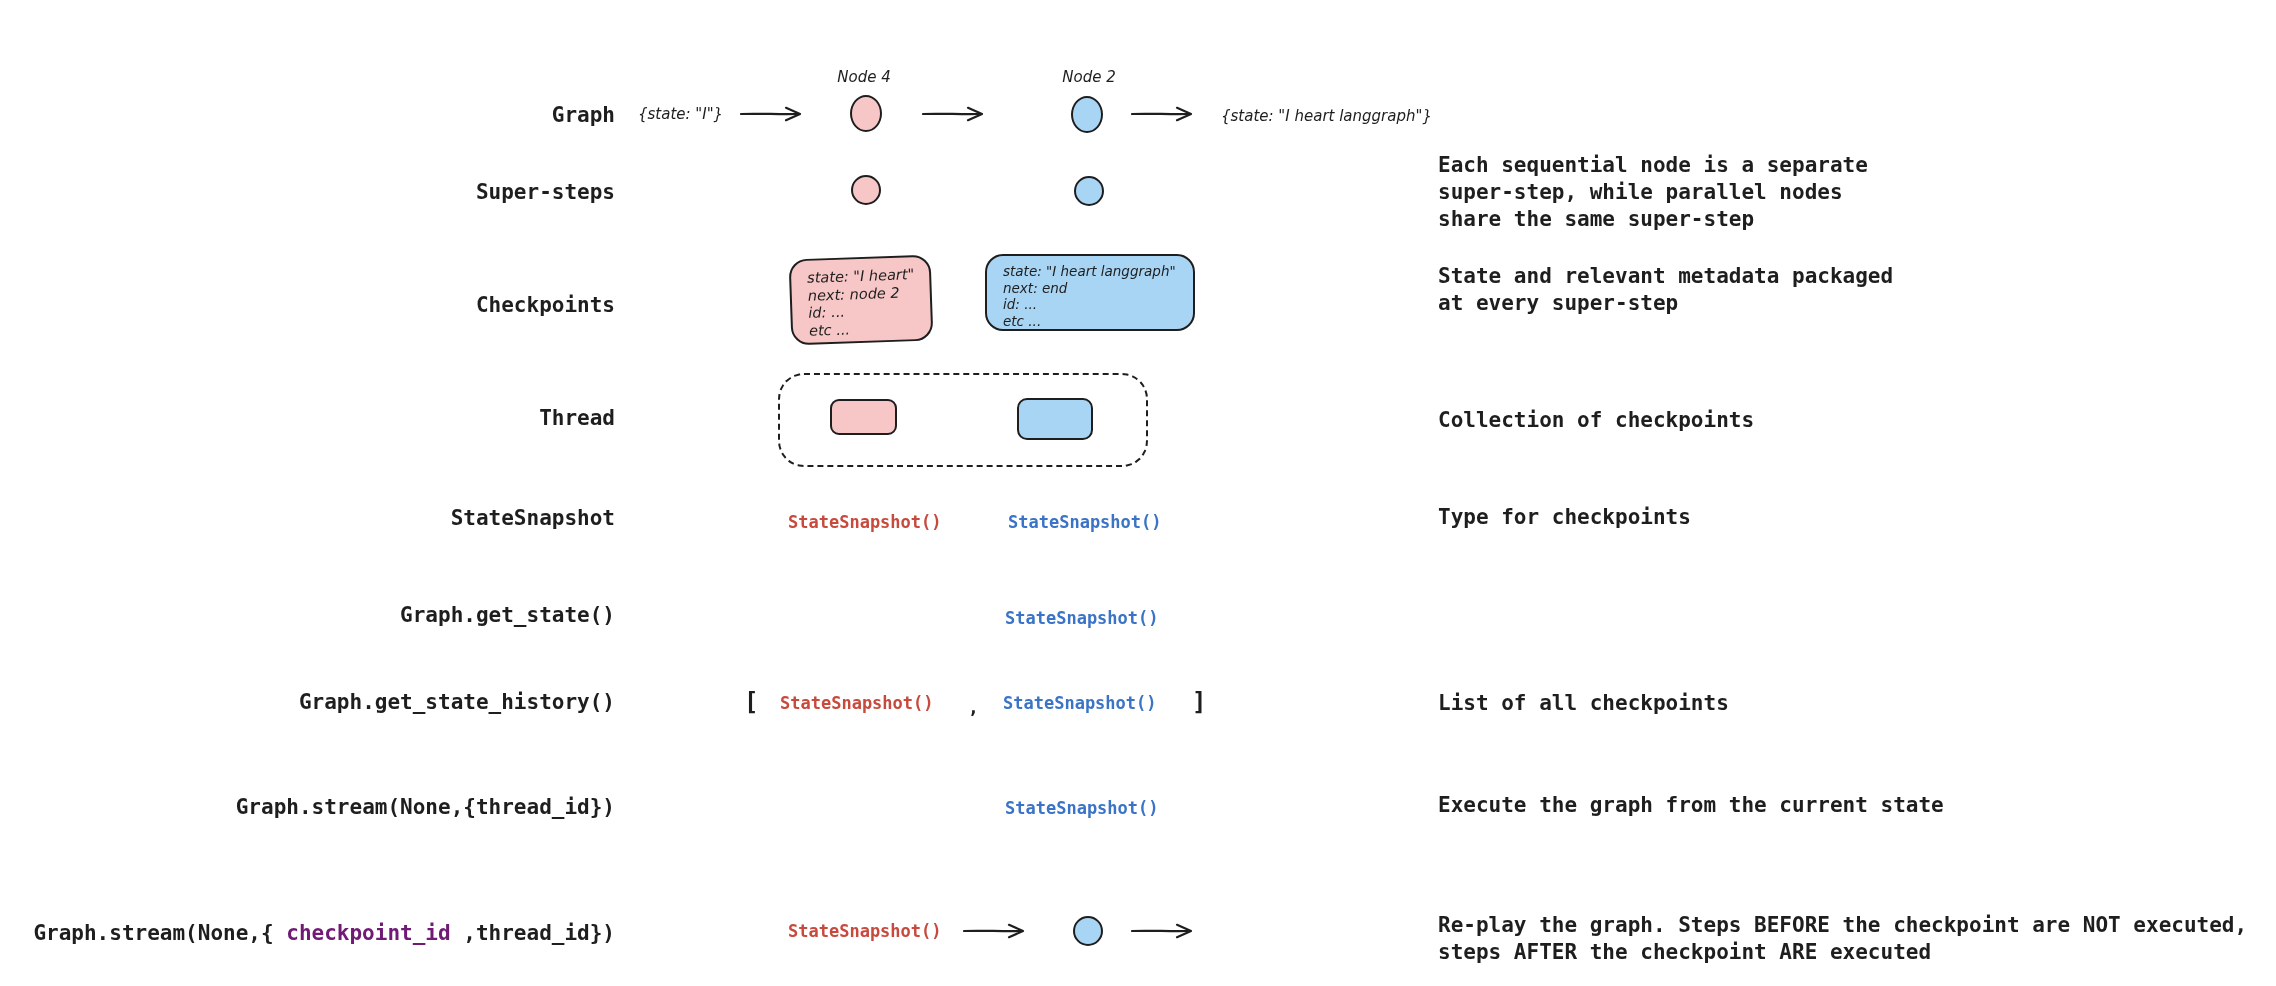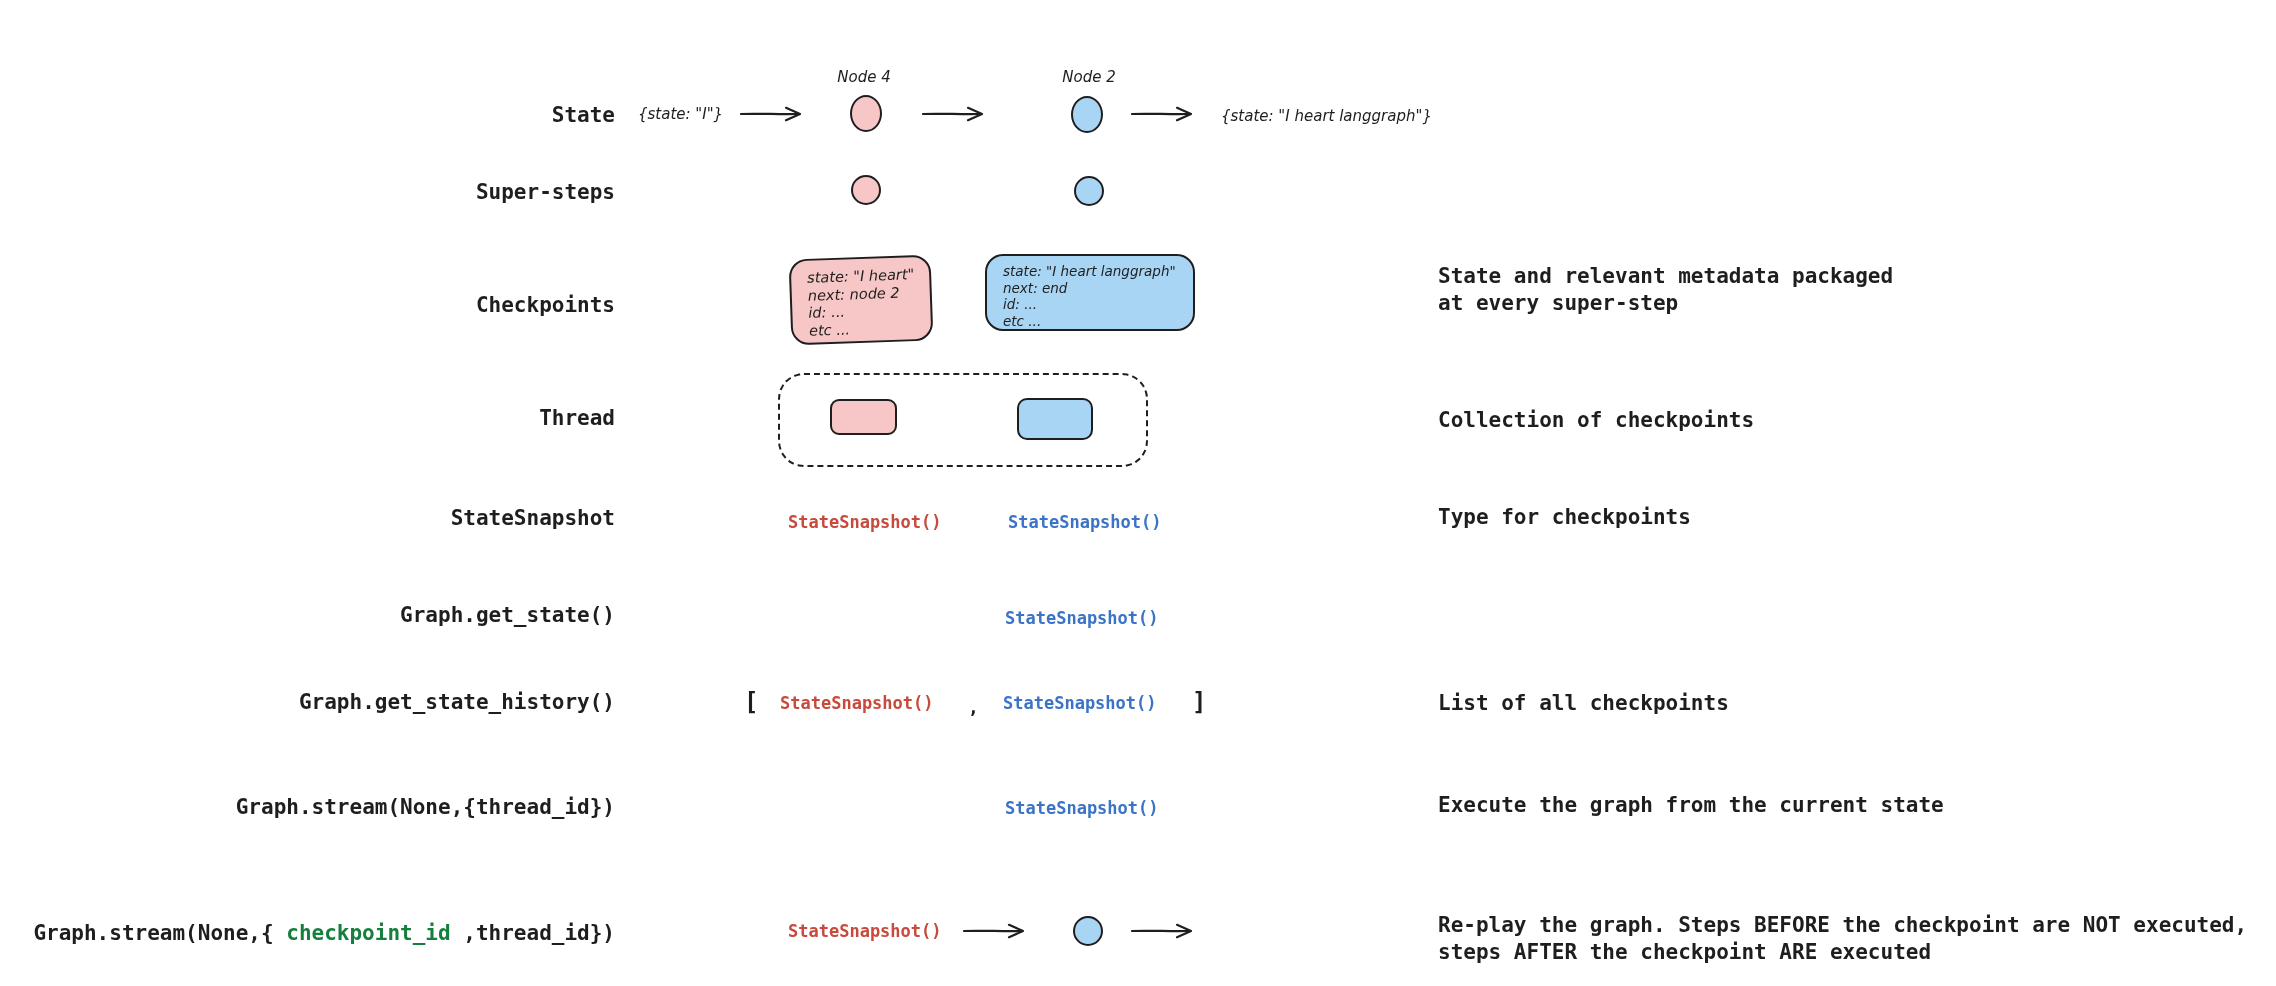--- a/index.html
+++ b/index.html
@@ -7,21 +7,21 @@
   .canvas {
     position:relative; width:2276px; height:986px; background:#ffffff;
     font-family:"DejaVu Sans Mono", "Liberation Mono", monospace;
     color:#1e1e1e; overflow:hidden;
   }
   
   .row-label {
     position:absolute; right:1661px; transform:translateY(-50%);
     font-size:21px; font-weight:600; white-space:pre; letter-spacing:0;
   }
-  .row-label .hl { color:#15803d; }
+  .row-label .hl { color:#701a75; }
   
   .desc {
     position:absolute; left:1438px; font-size:21px; font-weight:600;
     line-height:27px; white-space:pre-line;
   }
   .desc.single { transform:translateY(-50%); }
   
   .hand {
     position:absolute; font-family:"DejaVu Sans", "Liberation Sans", sans-serif;
     font-style:italic; font-size:15px; white-space:nowrap; color:#1e1e1e;
@@ -70,32 +70,35 @@
   .mini.pink { background:#f7c7c7; border-radius:9px; }
   .mini.blue { background:#a9d5f5; border-radius:10px; }
   .arrow { position:absolute; width:66px; height:18px; }
   .arrow svg { display:block; }
 </style>
 </head>
 <body>
 
 <div class="canvas">
 
-  <div class="row-label" style="top:115px">State</div>
+  <div class="row-label" style="top:115px">Graph</div>
   <div class="row-label" style="top:192px">Super-steps</div>
   <div class="row-label" style="top:305px">Checkpoints</div>
   <div class="row-label" style="top:418px">Thread</div>
   <div class="row-label" style="top:518px">StateSnapshot</div>
   <div class="row-label" style="top:615px">Graph.get_state()</div>
   <div class="row-label" style="top:702px">Graph.get_state_history()</div>
   <div class="row-label" style="top:807px">Graph.stream(None,{thread_id})</div>
   <div class="row-label" style="top:933px">
     <span>Graph.stream(None,{ </span><span class="hl">checkpoint_id</span><span> ,thread_id})</span>
   </div>
 
+  <div class="desc" style="top:152px">Each sequential node is a separate
+super-step, while parallel nodes
+share the same super-step</div>
   <div class="desc" style="top:263px">State and relevant metadata packaged
 at every super-step</div>
   <div class="desc single" style="top:420px">Collection of checkpoints</div>
   <div class="desc single" style="top:517px">Type for checkpoints</div>
   <div class="desc single" style="top:703px">List of all checkpoints</div>
   <div class="desc single" style="top:805px">Execute the graph from the current state</div>
   <div class="desc" style="top:912px">Re-play the graph. Steps BEFORE the checkpoint are NOT executed,
 steps AFTER the checkpoint ARE executed</div>
 
   <div class="hand" style="left:638px; top:114px">{state: "I"}</div>

